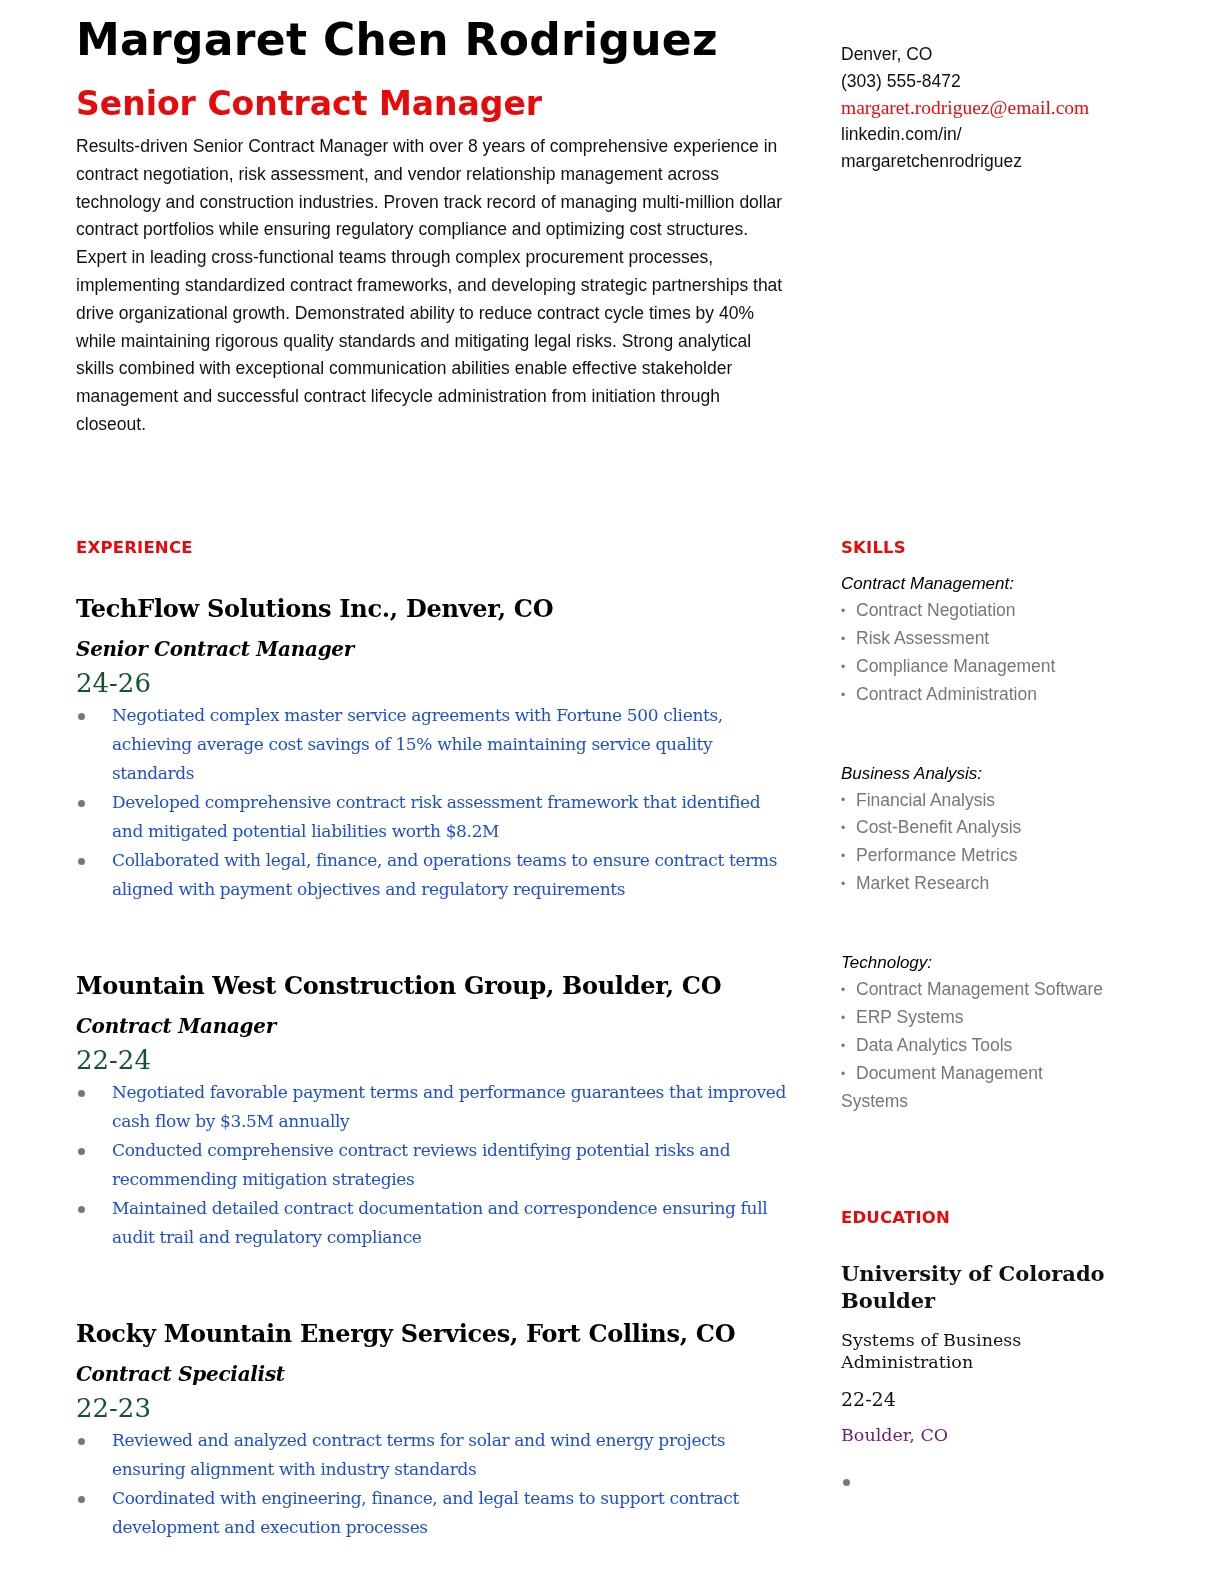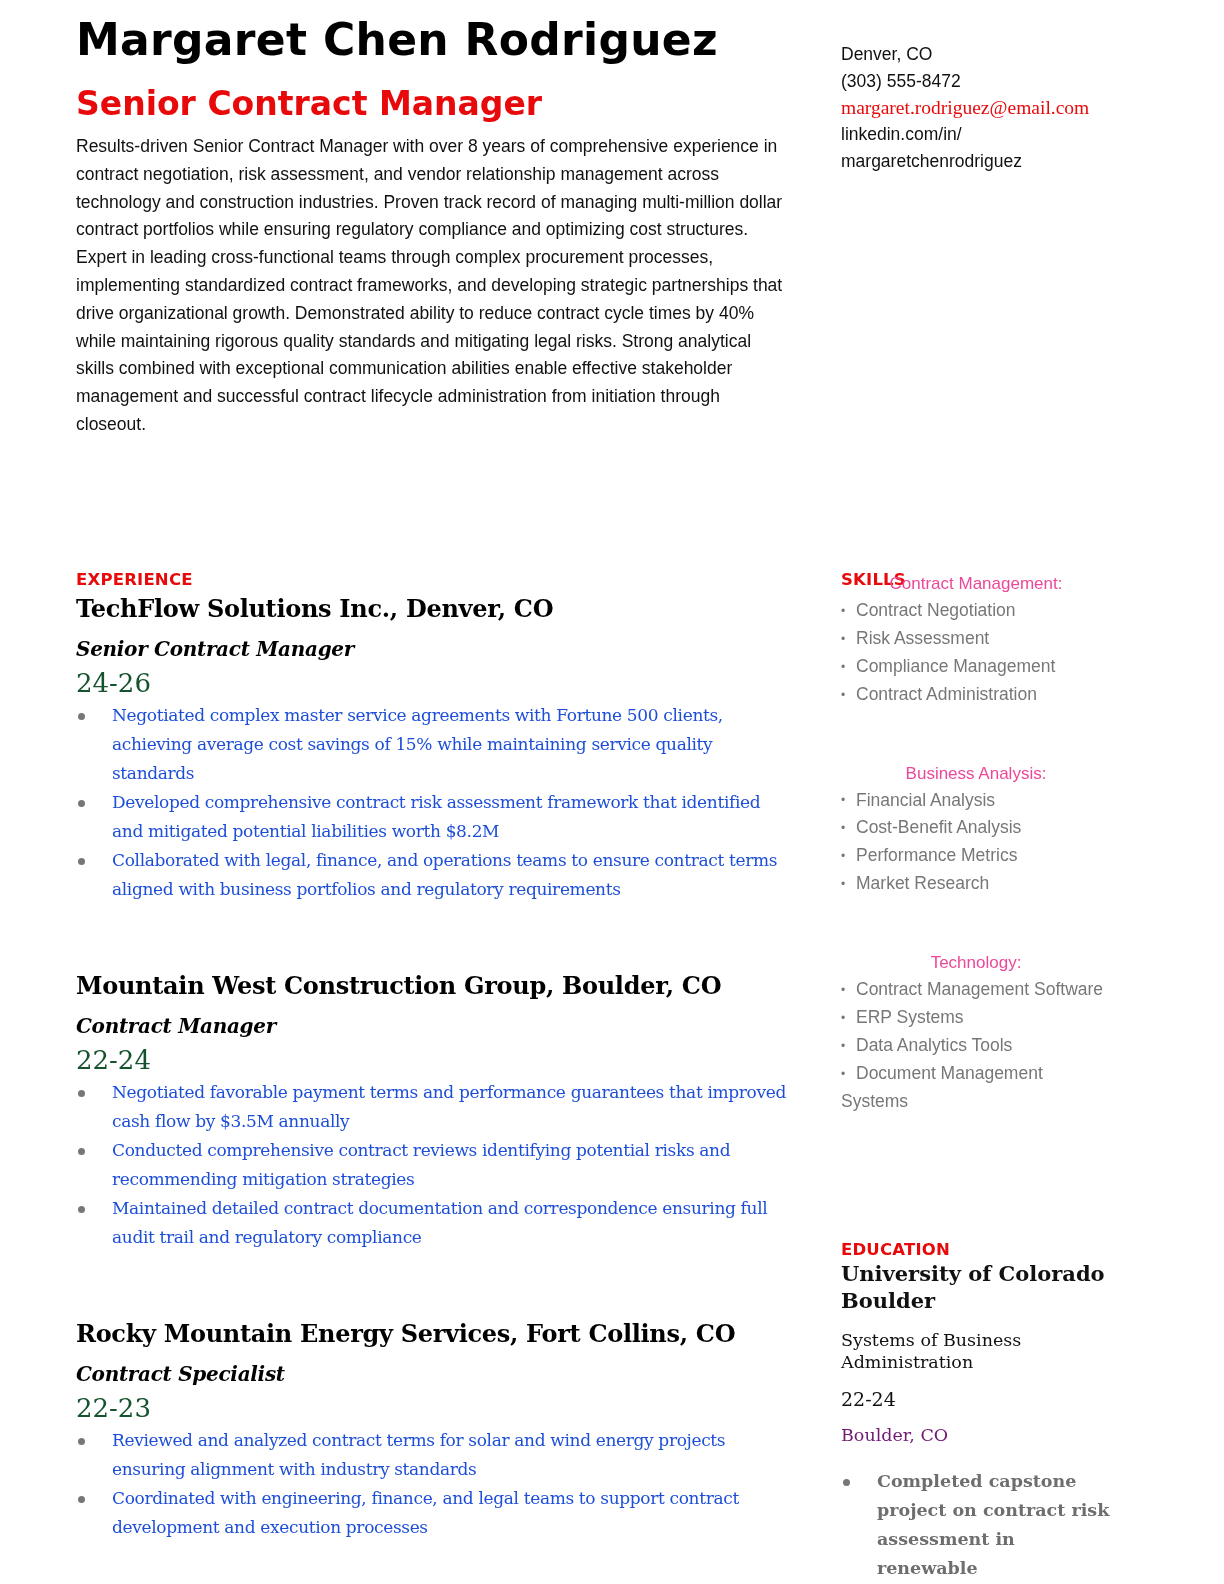--- a/index.html
+++ b/index.html
@@ -6,33 +6,33 @@
   body { width: 1224px; height: 1584px; overflow: hidden; position: relative; }
 
   .name { position: absolute; left: 76px; top: 14px; font-family: "DejaVu Sans", sans-serif; font-weight: bold; font-size: 44px; color: #000; letter-spacing: 0.3px; white-space: nowrap; }
   .title { position: absolute; left: 76px; top: 84px; font-family: "DejaVu Sans", sans-serif; font-weight: bold; font-size: 33px; color: #e8090b; white-space: nowrap; }
   .summary { position: absolute; left: 76px; top: 133px; width: 710px; font-family: "Liberation Sans", sans-serif; font-size: 17.5px; line-height: 27.8px; color: #111; }
 
   .contact { position: absolute; left: 841px; top: 41px; width: 270px; font-family: "Liberation Sans", sans-serif; font-size: 17.5px; line-height: 27px; color: #111; }
   .contact .email { font-family: "Liberation Serif", serif; font-size: 19.5px; color: #e8090b; word-break: break-all; line-height: 26px; }
   .contact div { display: block; }
 
-  .section-heading { position: absolute; font-family: "DejaVu Sans", sans-serif; font-weight: bold; font-size: 16.5px; color: #e8090b; letter-spacing: 0.2px; margin-top: 32px; }
+  .section-heading { position: absolute; font-family: "DejaVu Sans", sans-serif; font-weight: bold; font-size: 16.5px; color: #e8090b; letter-spacing: 0.2px; }
 
   .job { position: absolute; left: 76px; width: 710px; }
   .job .company { font-family: "DejaVu Serif", serif; font-weight: bold; font-size: 24px; color: #000; line-height: 30px; letter-spacing: -0.3px; }
   .job .role { font-family: "DejaVu Serif", serif; font-style: italic; font-weight: bold; font-size: 20px; color: #000; margin-top: 10px; line-height: 30px; letter-spacing: -0.3px; }
   .job .dates { font-family: "DejaVu Serif", serif; font-size: 26px; color: #14532d; margin-top: 5px; line-height: 28px; }
   .job ul { list-style: none; padding: 0; margin: 4px 0 0 0; }
   .job li { position: relative; padding-left: 36px; font-family: "DejaVu Serif", serif; font-size: 17px; line-height: 29px; color: #1d4ed8; letter-spacing: -0.35px; }
   .bullet-dot { position: absolute; left: 2px; top: 12px; width: 7px; height: 7px; border-radius: 50%; background: #777; }
 
   .skills { position: absolute; left: 841px; top: 570px; width: 270px; font-family: "Liberation Sans", sans-serif; color: #777; }
   .skill-group { margin-bottom: 51px; }
-  .skill-cat { font-size: 17px; line-height: 27px; color: #ec4899; text-align: center; }
+  .skill-cat { font-style: italic; font-size: 17px; line-height: 27px; color: #000000; }
   .skill-item { font-size: 17.5px; line-height: 27px; color: #777; }
   .skill-item .dot { display: inline-block; width: 15px; font-size: 12px; vertical-align: middle; }
 
   .edu { position: absolute; left: 841px; top: 1260px; width: 280px; }
   .edu .school { font-family: "DejaVu Serif", serif; font-weight: bold; font-size: 21px; line-height: 27px; color: #111; }
   .edu .degree { font-family: "DejaVu Serif", serif; font-size: 17.5px; line-height: 22px; color: #111; margin-top: 15px; }
   .edu .dates { font-family: "DejaVu Serif", serif; font-size: 19px; color: #111; margin-top: 12px; line-height: 28px; }
   .edu .loc { font-family: "DejaVu Serif", serif; font-size: 17.5px; color: #701a75; margin-top: 8px; line-height: 28px; }
   .edu ul { list-style: none; padding: 0; margin: 18px 0 0 0; }
   .edu li { position: relative; padding-left: 36px; font-family: "DejaVu Serif", serif; font-weight: bold; font-size: 17.5px; line-height: 29px; color: #6e6e6e; }
@@ -56,21 +56,21 @@
 
 <div class="section-heading" style="left:76px; top:538px;">EXPERIENCE</div>
 
 <div class="job" id="job0" style="top:594px;">
     <div class="company">TechFlow Solutions Inc., Denver, CO</div>
     <div class="role">Senior Contract Manager</div>
     <div class="dates">24-26</div>
     <ul>
       <li><span class="bullet-dot"></span><span>Negotiated complex master service agreements with Fortune 500 clients, achieving average cost savings of 15% while maintaining service quality standards</span></li>
       <li><span class="bullet-dot"></span><span>Developed comprehensive contract risk assessment framework that identified and mitigated potential liabilities worth $8.2M</span></li>
-      <li><span class="bullet-dot"></span><span>Collaborated with legal, finance, and operations teams to ensure contract terms aligned with business portfolios and regulatory requirements</span></li>
+      <li><span class="bullet-dot"></span><span>Collaborated with legal, finance, and operations teams to ensure contract terms aligned with payment objectives and regulatory requirements</span></li>
     </ul>
   </div>
 <div class="job" id="job1" style="top:971px;">
     <div class="company">Mountain West Construction Group, Boulder, CO</div>
     <div class="role">Contract Manager</div>
     <div class="dates">22-24</div>
     <ul>
       <li><span class="bullet-dot"></span><span>Negotiated favorable payment terms and performance guarantees that improved cash flow by $3.5M annually</span></li>
       <li><span class="bullet-dot"></span><span>Conducted comprehensive contract reviews identifying potential risks and recommending mitigation strategies</span></li>
       <li><span class="bullet-dot"></span><span>Maintained detailed contract documentation and correspondence ensuring full audit trail and regulatory compliance</span></li>
@@ -111,15 +111,15 @@
     </div>
   </div>
 
 <div class="section-heading" style="left:841px; top:1208px;">EDUCATION</div>
 <div class="edu">
   <div class="school">University of Colorado Boulder</div>
   <div class="degree">Systems of Business Administration</div>
   <div class="dates">22-24</div>
   <div class="loc">Boulder, CO</div>
   <ul id="edu-bullets">
-      <li><span class="bullet-dot"></span><span>Completed capstone project on contract risk assessment in renewable</span></li>
+      <li><span class="bullet-dot"></span></li>
     </ul>
 </div>
 
 </body></html>

